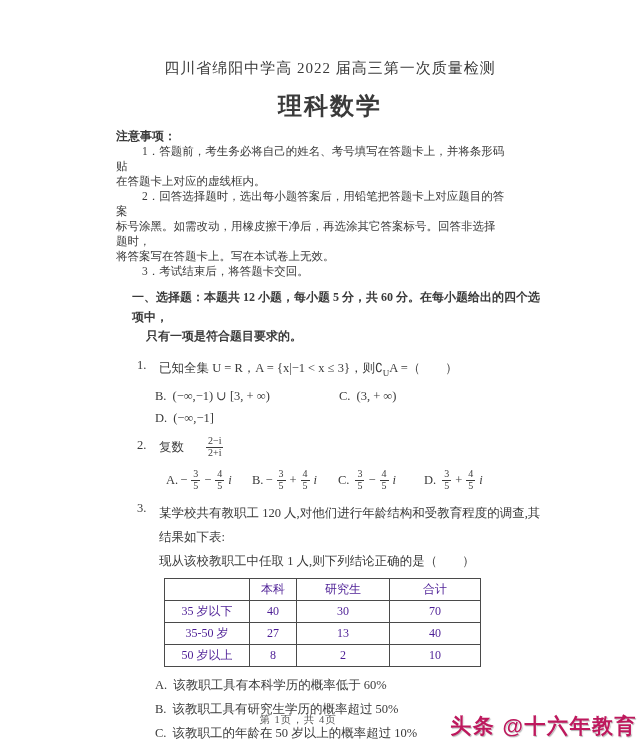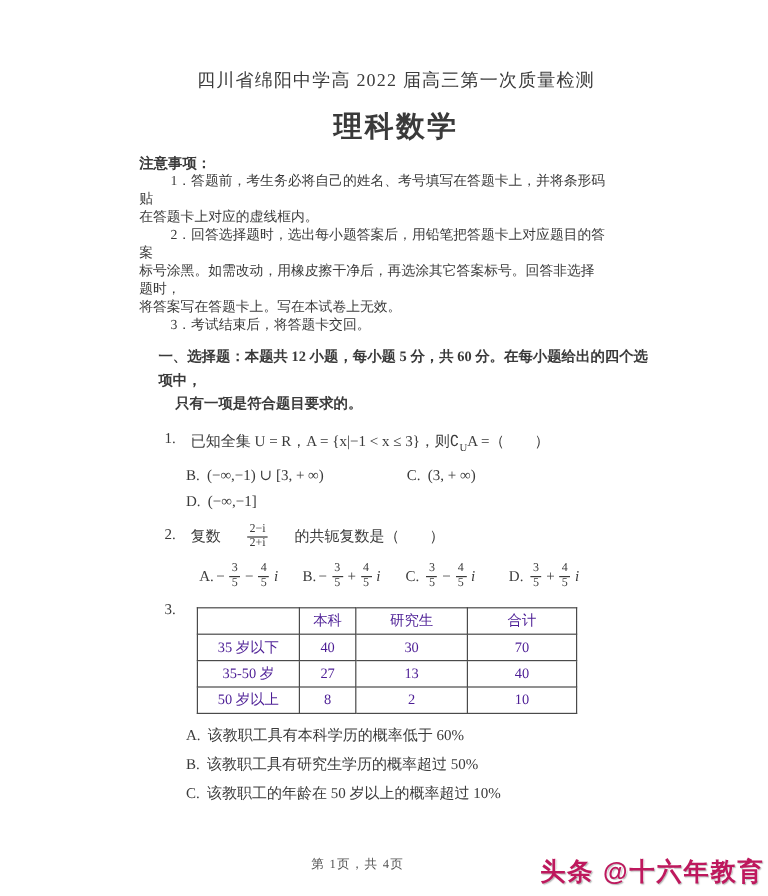--- a/index.html
+++ b/index.html
@@ -92,21 +92,20 @@
     <div class="question" style="margin-top:3px;">
       <div class="qrow">
         <div class="qnum" style="padding-top:4px;">2.</div>
         <div class="qbody">
           <div class="stemflex">
             <span>复数</span>
             <span class="frac">
                 <span class="fn">2−i</span>
                 <span class="fd">2+i</span>
               </span>
-            <span>的共轭复数是（　　）</span>
           </div>
           <div class="opts4">
             <span class="opt">
                 <span>A.</span>
                 <span>−</span>
                 <span class="frac">
                   <span class="fn">3</span>
                   <span class="fd">5</span>
                 </span>
                 <span>−</span>
@@ -160,20 +159,22 @@
               </span>
           </div>
         </div>
       </div>
     </div>
 
     <div class="question" style="margin-top:4px;">
       <div class="qrow">
         <div class="qnum">3.</div>
         <div class="qbody">
+          <div class="qstem q3line">某学校共有教职工 120 人,对他们进行年龄结构和受教育程度的调查,其结果如下表:</div>
+          <div class="qstem q3line">现从该校教职工中任取 1 人,则下列结论正确的是（　　）</div>
           <table class="qtable">
             <tbody>
                 <tr>
               <th class="c0"></th>
               <th class="c1">本科</th>
               <th class="c2">研究生</th>
               <th class="c3">合计</th>
             </tr>
             <tr>
               <td>35 岁以下</td>

